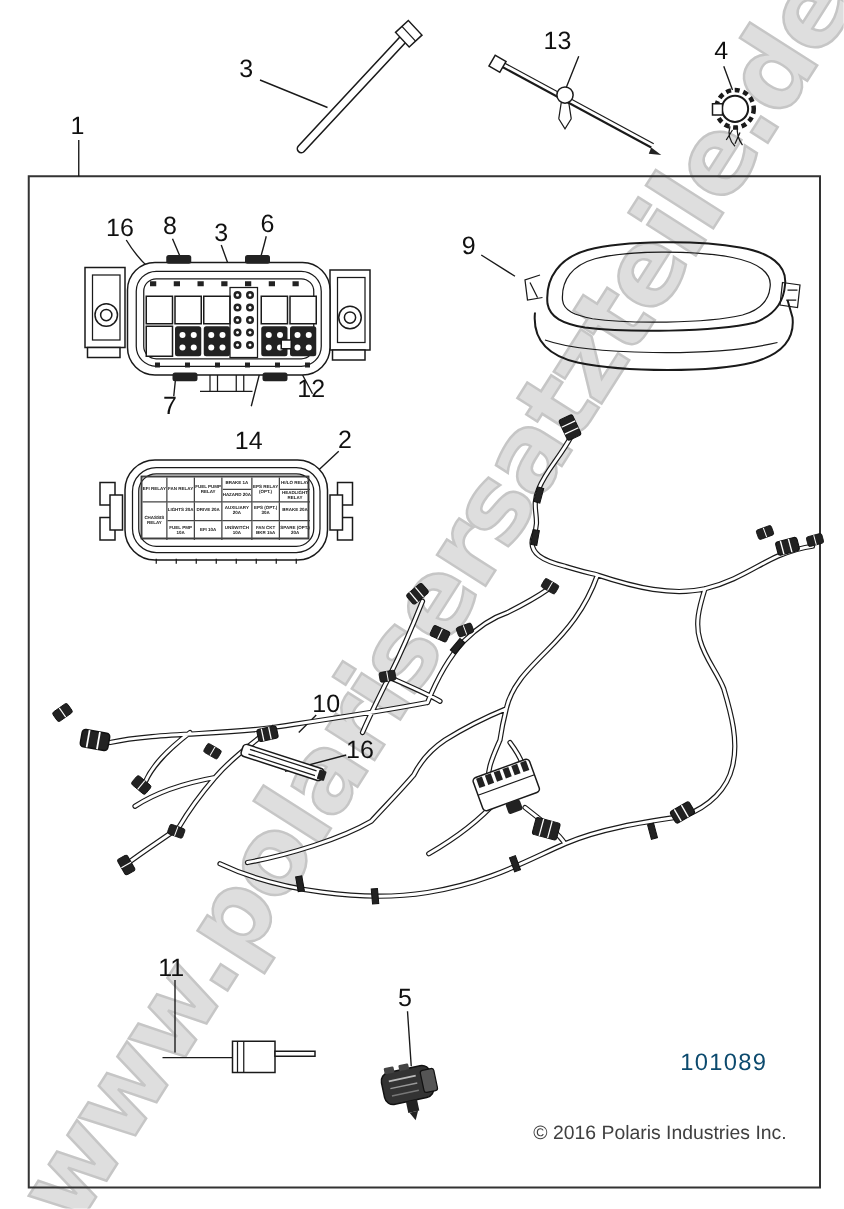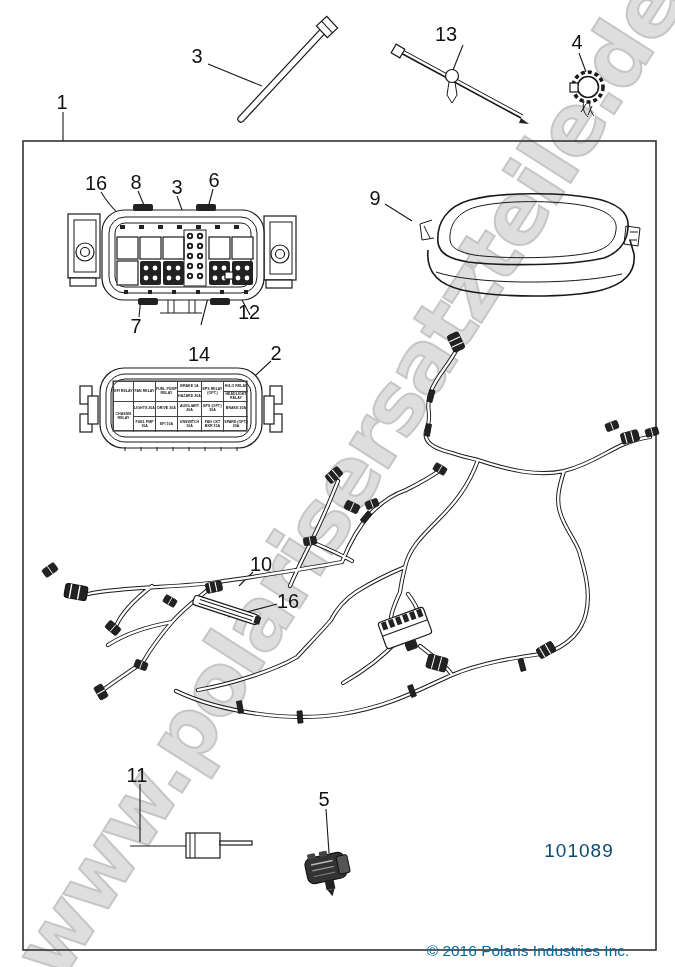--- a/index.html
+++ b/index.html
@@ -21,21 +21,21 @@
   .cs{stroke:#fff;stroke-width:1;}
   .wh{fill:#fff;stroke:#1a1a1a;stroke-width:1.2;}
   .dk{fill:#222;}
   
   .co{position:absolute;transform:translate(-50%,-50%);font:20px "Liberation Sans",sans-serif;
       color:#111;z-index:3;}
   
   .partno{position:absolute;left:579px;top:851px;transform:translate(-50%,-50%);
       font:19px "Liberation Sans",sans-serif;letter-spacing:1px;color:#0c4a6e;z-index:3;}
   .copyright{position:absolute;left:528px;top:907px;transform:translate(-50%,-50%);
-      font:15.5px "Liberation Sans",sans-serif;color:#0369a1;z-index:3;white-space:nowrap;margin-top:44px;}
+      font:15.5px "Liberation Sans",sans-serif;color:#404040;z-index:3;white-space:nowrap;}
   
   .fusepanel{position:absolute;left:113px;top:381px;width:134px;height:50px;z-index:3;
      display:grid;grid-template-columns:20px 22px 22px 24px 22px 24px;
      grid-template-rows:20px 15px 15px;border:.6px solid #444;box-sizing:border-box;}
   .fc{border-right:.5px solid #444;border-bottom:.5px solid #444;box-sizing:border-box;
      display:flex;align-items:center;justify-content:center;text-align:center;
      font:bold 3.6px/1.08 "Liberation Sans",sans-serif;color:#222;overflow:hidden;padding:0;}
   .fsplit{flex-direction:column;padding:0;align-items:stretch;}
   .fsub{flex:1;display:flex;align-items:center;justify-content:center;text-align:center;}
   .fsub:first-child{border-bottom:.5px solid #444;}

